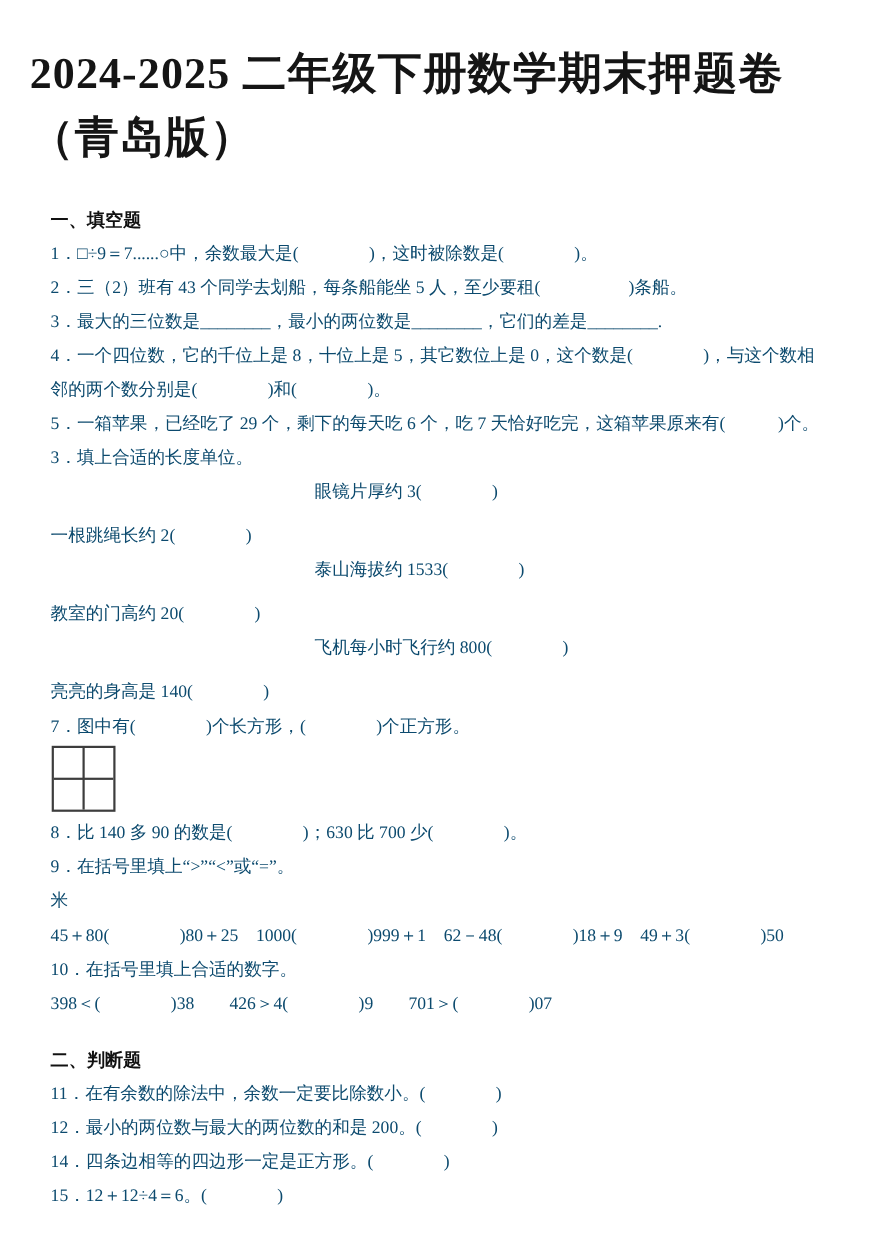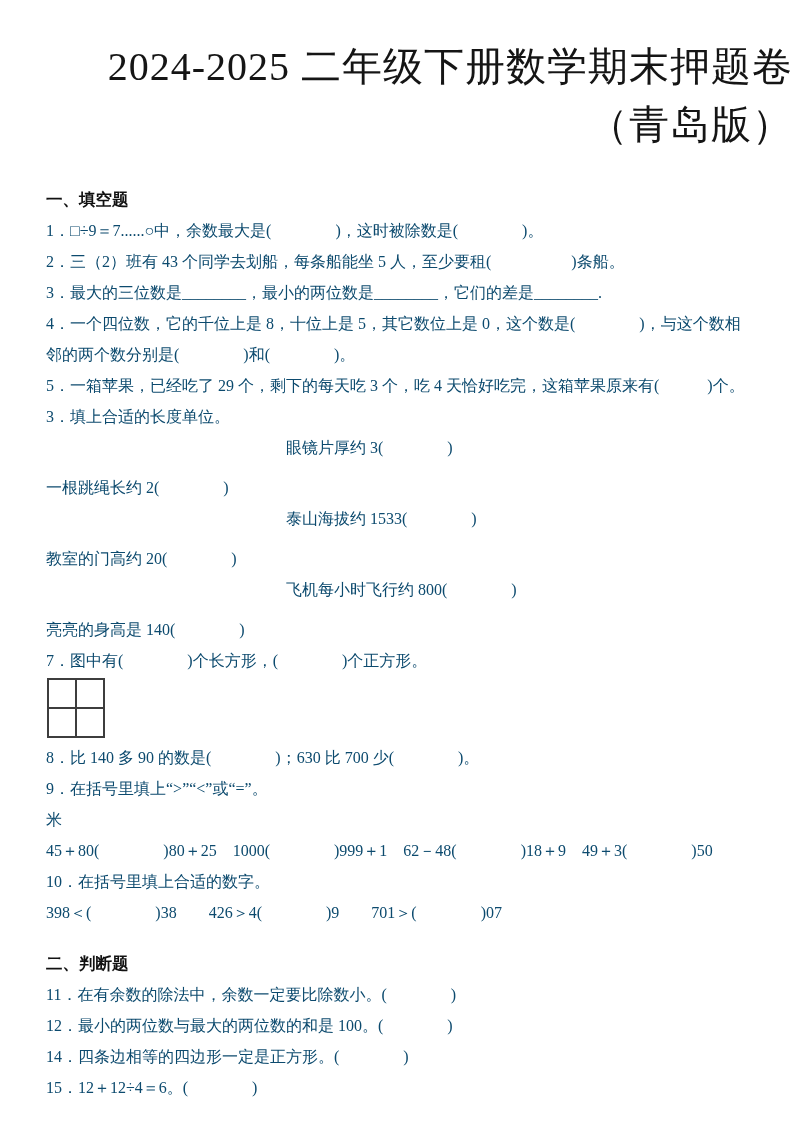--- a/index.html
+++ b/index.html
@@ -8,22 +8,22 @@
     width: 793px;
     height: 1122px;
     margin: 0 auto;
     background: #ffffff;
     color: #1e1e1e;
     font-family: "Liberation Serif", "DejaVu Serif", serif;
     overflow: hidden;
   }
   .title-block {
     padding-top: 38px;
-    text-align: right;
-    font-weight: normal;
+    text-align: left;
+    font-weight: bold;
     font-size: 40px;
     line-height: 58px;
     letter-spacing: 1px;
     color: #151515;
     padding-left: 27px;
   }
   .content {
     margin-top: 26px;
     padding: 0 40px 0 46px;
   }
@@ -86,21 +86,21 @@
   </div>
 
   <div class="content">
 
     <p class="section-heading gap-top-1">一、填空题</p>
     <p class="line">1．□÷9＝7......○中，余数最大是(　　　　)，这时被除数是(　　　　)。</p>
     <p class="line">2．三（2）班有 43 个同学去划船，每条船能坐 5 人，至少要租(　　　　　)条船。</p>
     <p class="line">3．最大的三位数是________，最小的两位数是________，它们的差是________.</p>
     <p class="line">4．一个四位数，它的千位上是 8，十位上是 5，其它数位上是 0，这个数是(　　　　)，与这个数相</p>
     <p class="line">邻的两个数分别是(　　　　)和(　　　　)。</p>
-    <p class="line">5．一箱苹果，已经吃了 29 个，剩下的每天吃 3 个，吃 4 天恰好吃完，这箱苹果原来有(　　　)个。</p>
+    <p class="line">5．一箱苹果，已经吃了 29 个，剩下的每天吃 6 个，吃 7 天恰好吃完，这箱苹果原来有(　　　)个。</p>
     <p class="line">3．填上合适的长度单位。</p>
 
     <p class="line two-col">
       <span class="col-left">一根跳绳长约 2(　　　　)</span>
       <span class="col-right">眼镜片厚约 3(　　　　)</span>
     </p>
     <p class="line two-col">
       <span class="col-left">教室的门高约 20(　　　　)</span>
       <span class="col-right">泰山海拔约 1533(　　　　)</span>
     </p>
@@ -118,20 +118,20 @@
 
     <p class="line">8．比 140 多 90 的数是(　　　　)；630 比 700 少(　　　　)。</p>
     <p class="line">9．在括号里填上“&gt;”“&lt;”或“=”。</p>
     <p class="line">米</p>
     <p class="line">45＋80(　　　　)80＋25　1000(　　　　)999＋1　62－48(　　　　)18＋9　49＋3(　　　　)50</p>
     <p class="line">10．在括号里填上合适的数字。</p>
     <p class="line">398＜(　　　　)38　　426＞4(　　　　)9　　701＞(　　　　)07</p>
 
     <p class="section-heading gap-top-2">二、判断题</p>
     <p class="line">11．在有余数的除法中，余数一定要比除数小。(　　　　)</p>
-    <p class="line">12．最小的两位数与最大的两位数的和是 100。(　　　　)</p>
+    <p class="line">12．最小的两位数与最大的两位数的和是 200。(　　　　)</p>
     <p class="line">14．四条边相等的四边形一定是正方形。(　　　　)</p>
     <p class="line">15．12＋12÷4＝6。(　　　　)</p>
 
     <p class="section-heading gap-top-3">三、选择题</p>
 
   </div>
 </div>
 
 </body></html>

